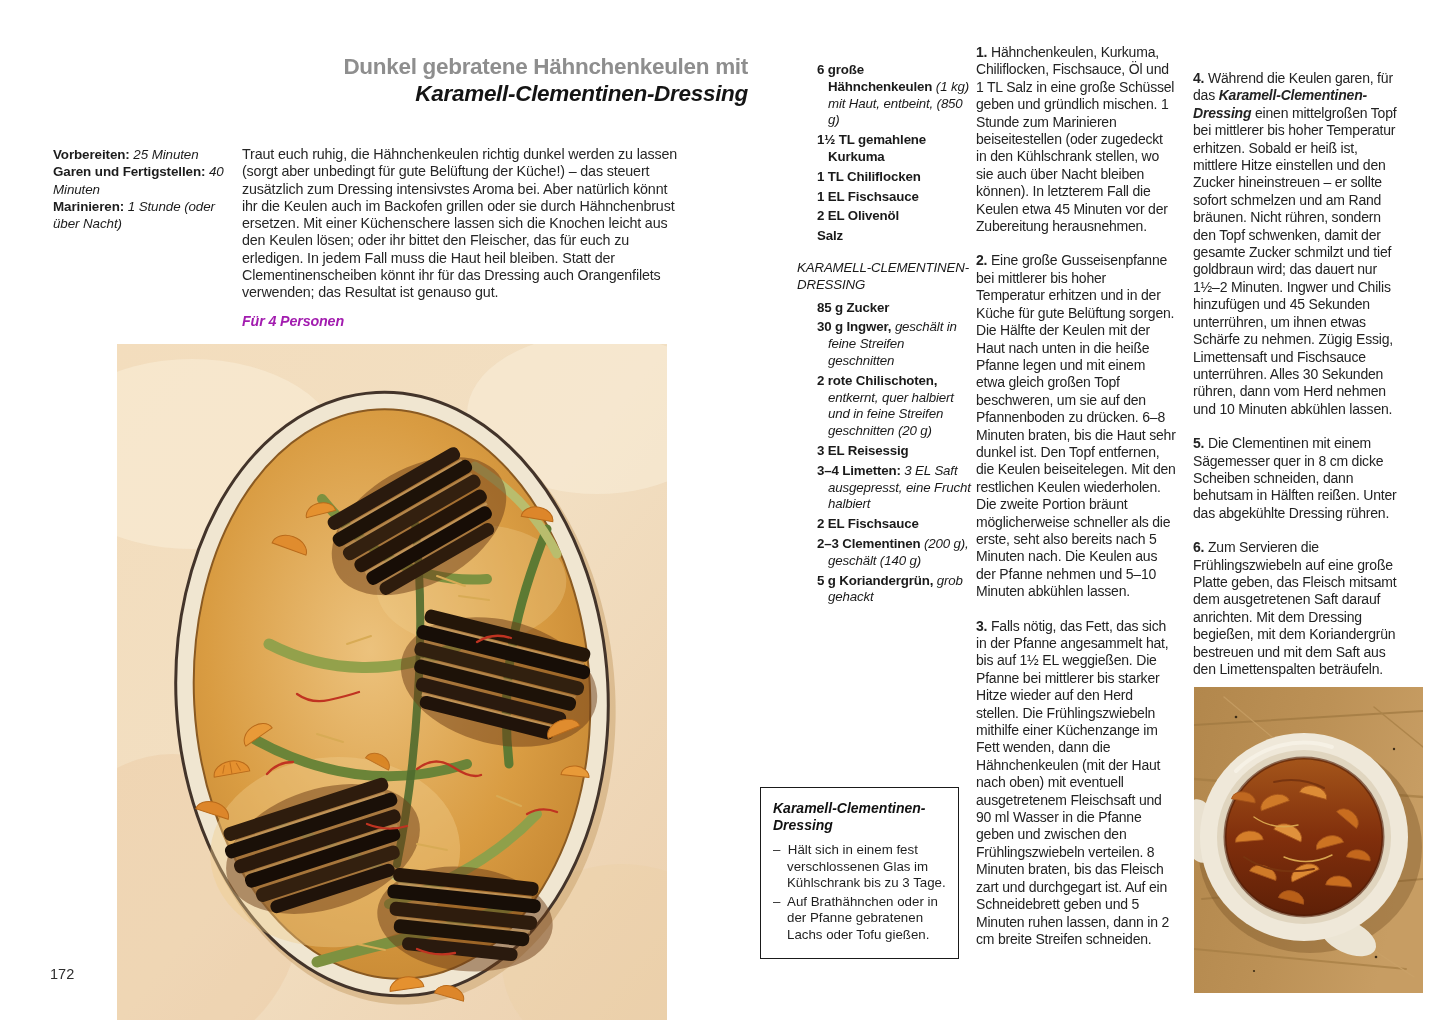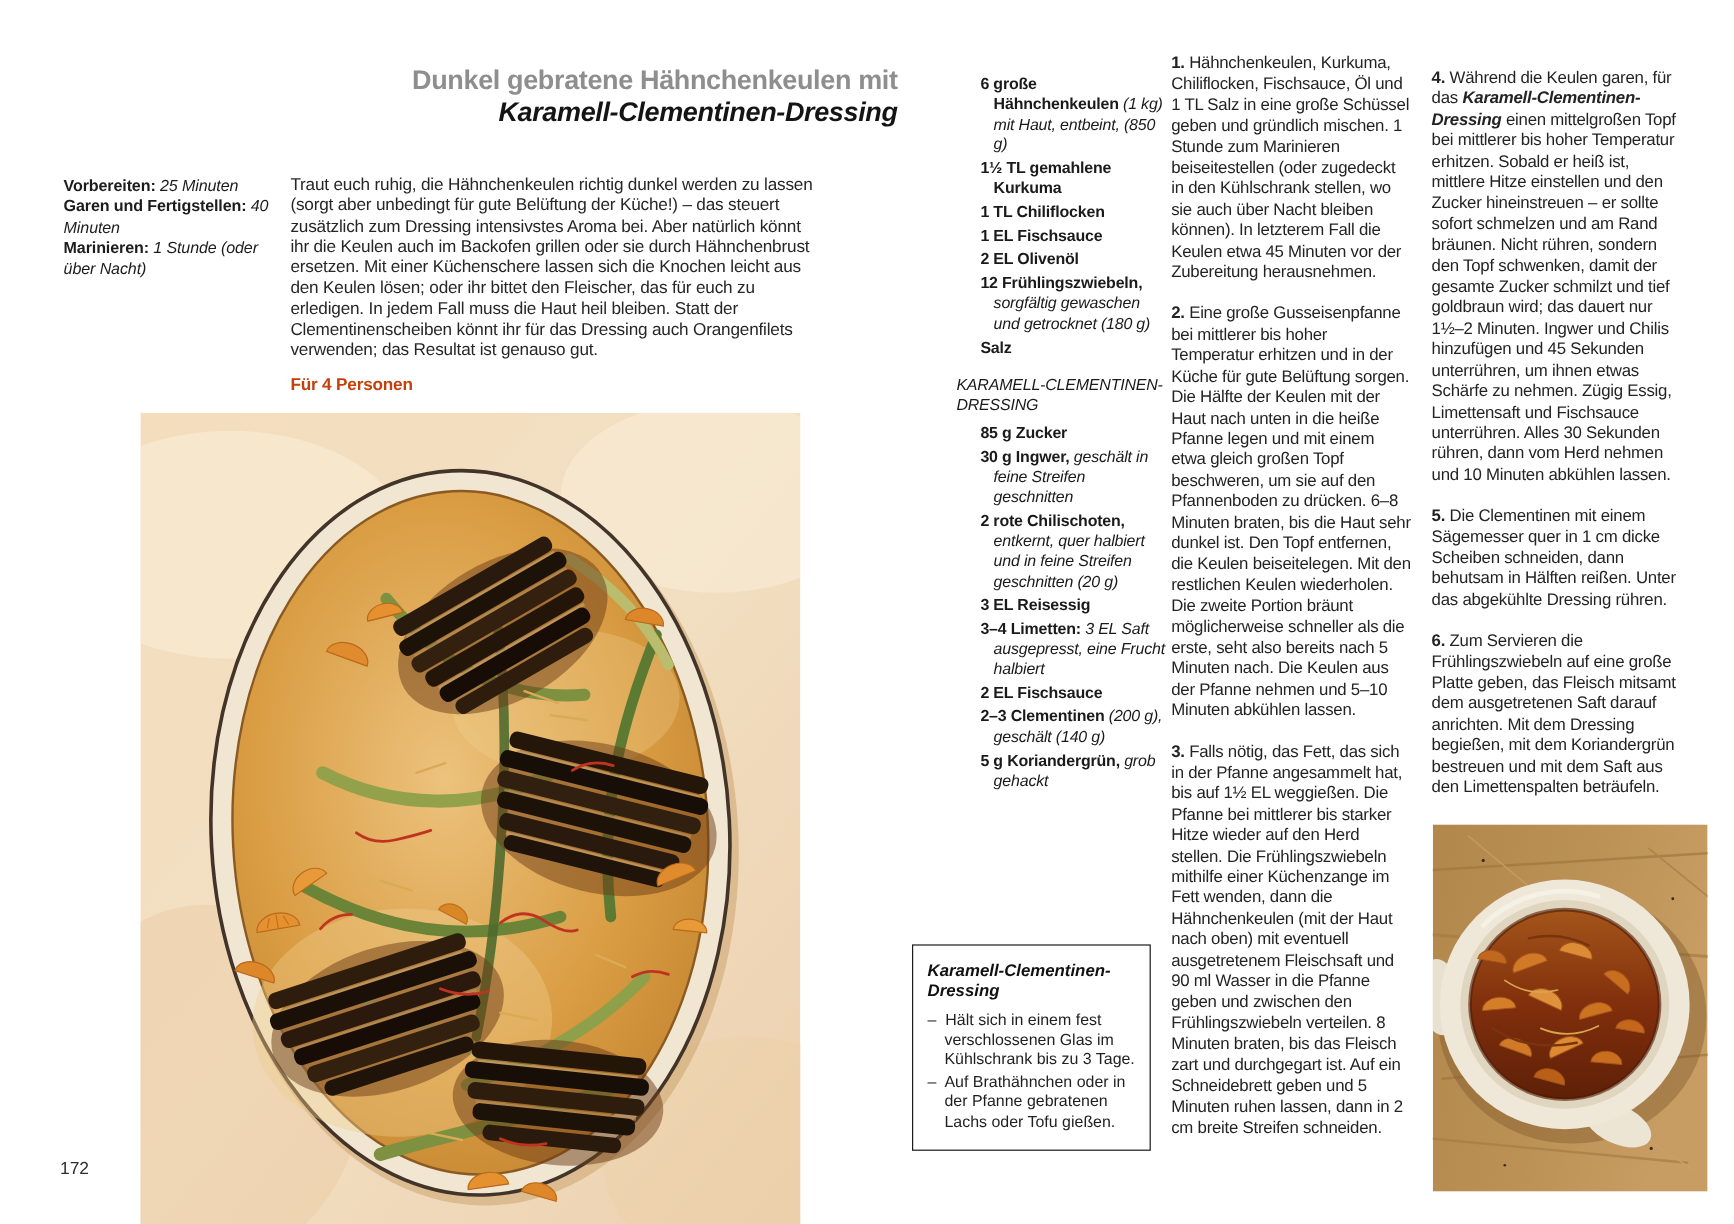--- a/index.html
+++ b/index.html
@@ -15,38 +15,38 @@
   .tb{font-weight:bold;}
   .ti{font-style:italic;}
 
   
   .titleblock{position:absolute; left:228px; top:53px; width:520px;text-align:right;}
   .title-l1{font-size:22.5px; line-height:27px; font-weight:bold; color:#8e8e8e; letter-spacing:-0.3px;}
   .title-l2{font-size:22.5px; line-height:27px; font-weight:bold; font-style:italic; color:#141414; letter-spacing:-0.3px;}
 
   
   .intro{position:absolute; left:242px; top:146px; width:438px; font-size:14.3px; line-height:17.3px; color:#262626; letter-spacing:-0.15px;}
-  .servings{margin-top:11px; font-weight:bold; color:#c2410c;}
+  .servings{margin-top:11px; font-weight:bold; font-style:italic; color:#a21caf;}
 
   
   .ingredients{position:absolute; left:797px; top:62px; width:174px; font-size:13.3px; line-height:16.8px; color:#1a1a1a; letter-spacing:-0.15px;}
   .ing-item{padding-left:11px; text-indent:-11px; margin-bottom:3px;margin-left:20px;}
   .ib{font-weight:bold;}
   .ii{font-style:italic;}
   .ing-sub{font-style:italic; margin:15px 0 6px; color:#1a1a1a;}
 
   
   .tipbox{position:absolute; left:760px; top:787px; width:199px; box-sizing:border-box; border:1.5px solid #1a1a1a; padding:12px 11px 12px 12px; background:#fff; font-size:13.3px; line-height:16.6px; color:#1f1f1f;}
   .tip-title{font-weight:bold; font-style:italic; font-size:14px; line-height:17px; margin-bottom:8px; color:#111;}
   .tip-b{padding-left:14px; text-indent:-14px; margin-bottom:2px;}
 
   
   .col{position:absolute; font-size:14px; line-height:17.4px; color:#232323; letter-spacing:-0.2px;}
   .col1{left:976px; top:44px; width:200px;}
-  .col2{left:1193px; top:56px; width:212px;}
+  .col2{left:1193px; top:70px; width:212px;}
   .step{margin-bottom:17px;}
   .snum{font-weight:bold;}
   .sbold{font-weight:bold; font-style:italic;}
 
   
   .photo-main{position:absolute; left:117px; top:344px; width:550px; height:676px;}
   .photo-small{position:absolute; left:1194px; top:687px; width:229px; height:306px;}
   svg{display:block;}
 </style>
 </head>
@@ -216,21 +216,20 @@
     </svg>
   </div>
 
   <div class="ingredients">
     <div id="ing-main">
         <div class="ing-item"><span class="ib">6 große Hähnchenkeulen</span> <span class="ii">(1 kg) mit Haut, entbeint, (850 g)</span></div>
         <div class="ing-item"><span class="ib">1½ TL gemahlene Kurkuma</span></div>
         <div class="ing-item"><span class="ib">1 TL Chiliflocken</span></div>
         <div class="ing-item"><span class="ib">1 EL Fischsauce</span></div>
         <div class="ing-item"><span class="ib">2 EL Olivenöl</span></div>
-        <div class="ing-item"><span class="ib">12 Frühlingszwiebeln,</span> <span class="ii">sorgfältig gewaschen und getrocknet (180 g)</span></div>
         <div class="ing-item"><span class="ib">Salz</span></div>
       </div>
     <div class="ing-sub">KARAMELL-CLEMENTINEN-DRESSING</div>
     <div id="ing-dressing">
         <div class="ing-item"><span class="ib">85 g Zucker</span></div>
         <div class="ing-item"><span class="ib">30 g Ingwer,</span> <span class="ii">geschält in feine Streifen geschnitten</span></div>
         <div class="ing-item"><span class="ib">2 rote Chilischoten,</span> <span class="ii">entkernt, quer halbiert und in feine Streifen geschnitten (20 g)</span></div>
         <div class="ing-item"><span class="ib">3 EL Reisessig</span></div>
         <div class="ing-item"><span class="ib">3–4 Limetten:</span> <span class="ii">3 EL Saft ausgepresst, eine Frucht halbiert</span></div>
         <div class="ing-item"><span class="ib">2 EL Fischsauce</span></div>
@@ -247,21 +246,21 @@
       </div>
   </div>
 
   <div class="col col1" id="col1">
       <div class="step"><span class="snum">1. </span><span>Hähnchenkeulen, Kurkuma, Chiliflocken, Fischsauce, Öl und 1 TL Salz in eine große Schüssel geben und gründlich mischen. 1 Stunde zum Marinieren beiseitestellen (oder zugedeckt in den Kühlschrank stellen, wo sie auch über Nacht bleiben können). In letzterem Fall die Keulen etwa 45 Minuten vor der Zubereitung herausnehmen.</span></div>
       <div class="step"><span class="snum">2. </span><span>Eine große Gusseisenpfanne bei mittlerer bis hoher Temperatur erhitzen und in der Küche für gute Belüftung sorgen. Die Hälfte der Keulen mit der Haut nach unten in die heiße Pfanne legen und mit einem etwa gleich großen Topf beschweren, um sie auf den Pfannenboden zu drücken. 6–8 Minuten braten, bis die Haut sehr dunkel ist. Den Topf entfernen, die Keulen beiseitelegen. Mit den restlichen Keulen wiederholen. Die zweite Portion bräunt möglicherweise schneller als die erste, seht also bereits nach 5 Minuten nach. Die Keulen aus der Pfanne nehmen und 5–10 Minuten abkühlen lassen.</span></div>
       <div class="step"><span class="snum">3. </span><span>Falls nötig, das Fett, das sich in der Pfanne angesammelt hat, bis auf 1½ EL weggießen. Die Pfanne bei mittlerer bis starker Hitze wieder auf den Herd stellen. Die Frühlingszwiebeln mithilfe einer Küchenzange im Fett wenden, dann die Hähnchenkeulen (mit der Haut nach oben) mit eventuell ausgetretenem Fleischsaft und 90 ml Wasser in die Pfanne geben und zwischen den Frühlingszwiebeln verteilen. 8 Minuten braten, bis das Fleisch zart und durchgegart ist. Auf ein Schneidebrett geben und 5 Minuten ruhen lassen, dann in 2 cm breite Streifen schneiden.</span></div>
     </div>
   <div class="col col2" id="col2">
       <div class="step"><span class="snum">4. </span><span>Während die Keulen garen, für das </span><span class="sbold">Karamell-Clementinen-Dressing</span><span> einen mittelgroßen Topf bei mittlerer bis hoher Temperatur erhitzen. Sobald er heiß ist, mittlere Hitze einstellen und den Zucker hineinstreuen – er sollte sofort schmelzen und am Rand bräunen. Nicht rühren, sondern den Topf schwenken, damit der gesamte Zucker schmilzt und tief goldbraun wird; das dauert nur 1½–2 Minuten. Ingwer und Chilis hinzufügen und 45 Sekunden unterrühren, um ihnen etwas Schärfe zu nehmen. Zügig Essig, Limettensaft und Fischsauce unterrühren. Alles 30 Sekunden rühren, dann vom Herd nehmen und 10 Minuten abkühlen lassen.</span></div>
-      <div class="step"><span class="snum">5. </span><span>Die Clementinen mit einem Sägemesser quer in 1 cm dicke Scheiben schneiden, dann behutsam in Hälften reißen. Unter das abgekühlte Dressing rühren.</span></div>
+      <div class="step"><span class="snum">5. </span><span>Die Clementinen mit einem Sägemesser quer in 8 cm dicke Scheiben schneiden, dann behutsam in Hälften reißen. Unter das abgekühlte Dressing rühren.</span></div>
       <div class="step"><span class="snum">6. </span><span>Zum Servieren die Frühlingszwiebeln auf eine große Platte geben, das Fleisch mitsamt dem ausgetretenen Saft darauf anrichten. Mit dem Dressing begießen, mit dem Koriandergrün bestreuen und mit dem Saft aus den Limettenspalten beträufeln.</span></div>
     </div>
 
   <div class="photo-small">
     <svg viewBox="0 0 229 306" width="229" height="306">
       <defs>
         <linearGradient id="wood" x1="0" y1="0" x2="1" y2="0.3">
           <stop offset="0" stop-color="#b2874c"></stop>
             <stop offset="0.55" stop-color="#bc9156"></stop>
             <stop offset="1" stop-color="#c79d63"></stop>

